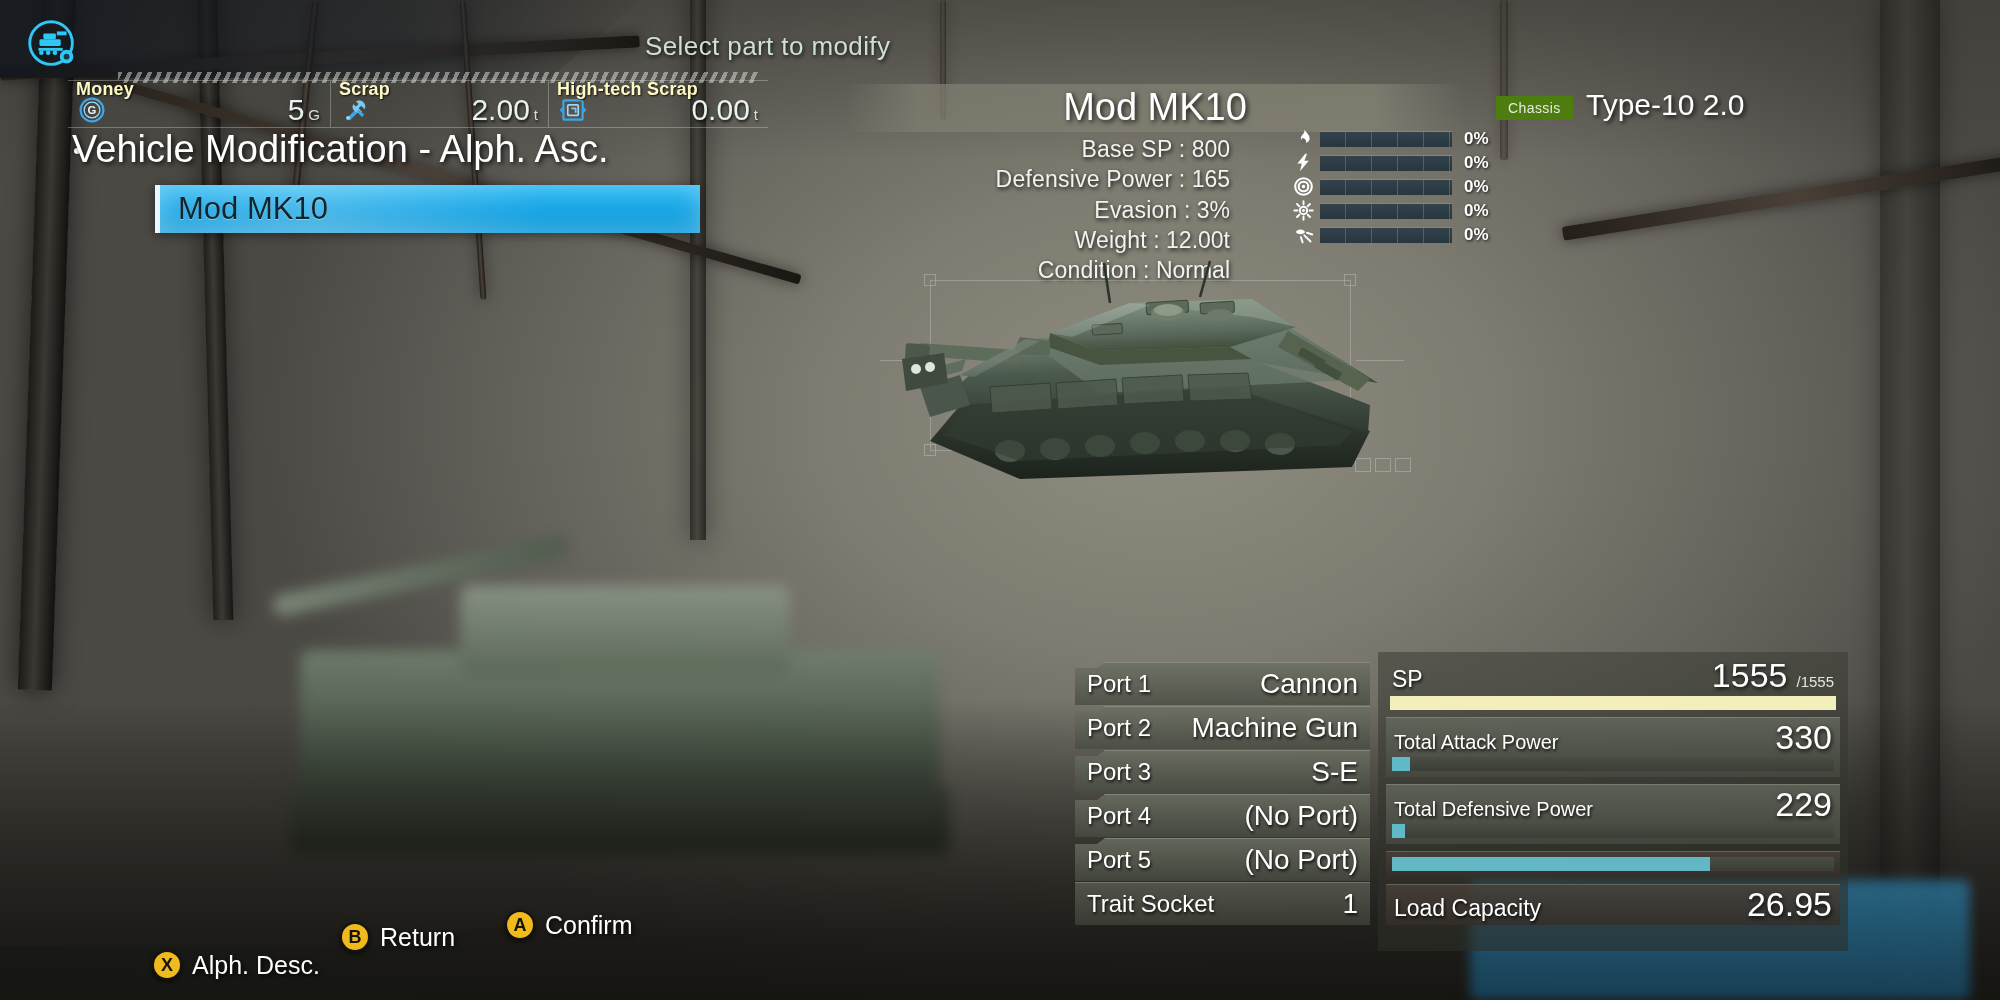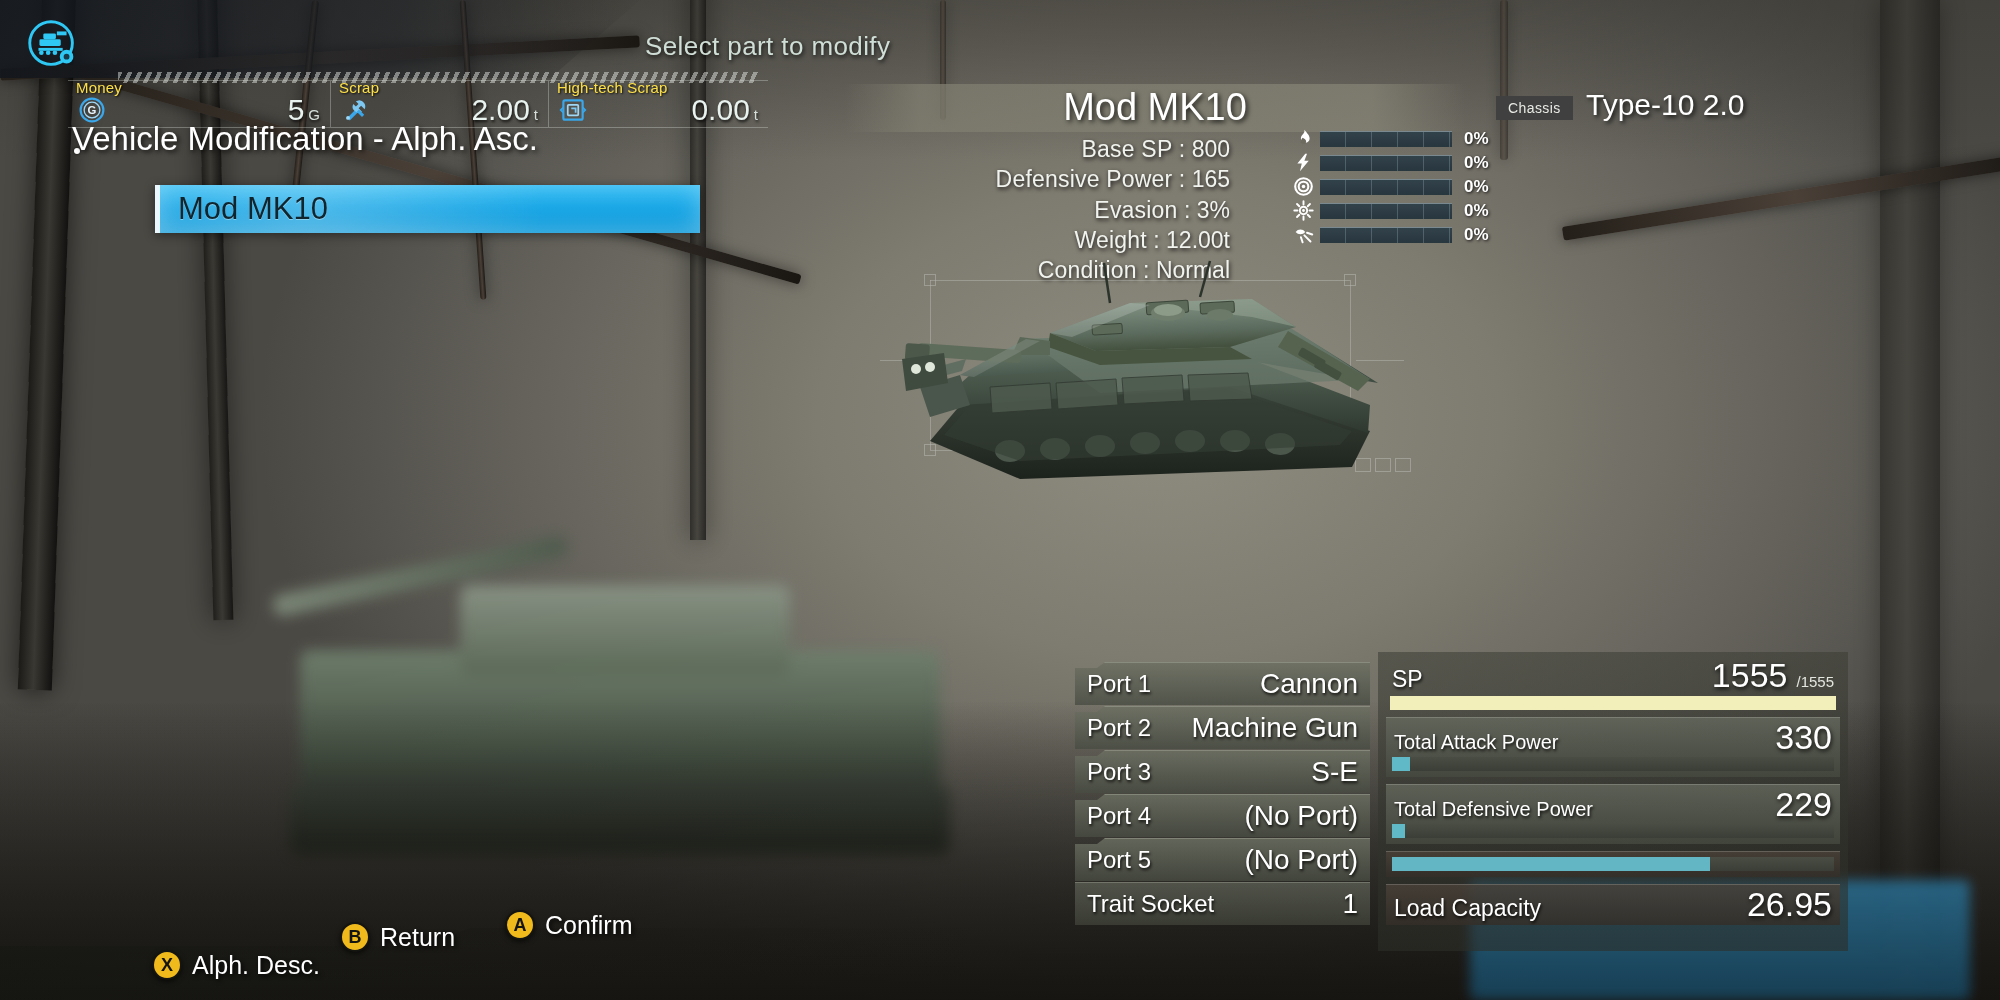--- a/index.html
+++ b/index.html
@@ -85,40 +85,41 @@
     border-top:1px solid rgba(215,220,215,.35);
     border-bottom:1px solid rgba(215,220,215,.35);
   }
   .res {
     position:relative; display:flex; align-items:center; height:100%;
     padding:0 4px;
   }
   .res + .res { border-left:1px solid rgba(215,220,215,.35); }
   .res-label {
     position:absolute; left:8px; top:-2px;
-    font-size:15px; color:#fde047; letter-spacing:.2px;
+    font-size:18px; color:#fef9c3; letter-spacing:.2px;
     text-shadow:1px 1px 2px rgba(0,0,0,.85);
     white-space:nowrap;
+    font-weight:bold;
   }
   .res-icon { width:28px; height:28px; margin-left:6px; margin-top:12px; flex:none; }
   .res-val {
     margin-left:auto; margin-top:12px; margin-right:6px;
     font-size:30px; color:#e8f2ee; font-weight:500;
     text-shadow:1px 2px 3px rgba(0,0,0,.8);
     display:flex; align-items:baseline; gap:4px;
   }
   .res-unit { font-size:15px; color:#d6e0db; }
   #res-money { width:262px; }
   #res-scrap { width:218px; }
   #res-hts   { width:220px; }
 
   
   .cat-title {
-    position:absolute; left:72px; top:120px;
-    font-size:33px; color:#fff; font-weight:500;
+    position:absolute; left:72px; top:128px;
+    font-size:38px; color:#fff; font-weight:500;
     text-shadow:2px 2px 5px rgba(0,0,0,.85);
     white-space:nowrap;
   }
   .cat-bullet {
     position:absolute; left:74px; top:148px; width:6px; height:6px;
     background:#fff; border-radius:50%;
     box-shadow:0 0 3px rgba(0,0,0,.8);
   }
   #mod-list { position:absolute; left:155px; top:185px; width:545px; }
   .mod-row {
@@ -143,21 +144,21 @@
     position:absolute; left:845px; top:84px; width:620px; height:48px;
     background:linear-gradient(90deg, rgba(122,120,106,.0) 0%, rgba(128,126,112,.75) 12%, rgba(132,130,116,.78) 85%, rgba(120,118,104,0) 100%);
   }
   .part-name {
     position:absolute; left:845px; top:86px; width:620px;
     text-align:center; font-size:38px; color:#fff; font-weight:500;
     text-shadow:2px 2px 5px rgba(0,0,0,.8);
   }
   .chassis-badge {
     position:absolute; left:1496px; top:96px;
-    background:#404040; color:#e8eae4; font-size:14px;
+    background:#4d7c0f; color:#e8eae4; font-size:14px;
     padding:4px 12px; letter-spacing:.4px;
   }
   .chassis-val {
     position:absolute; left:1586px; top:88px;
     font-size:30px; color:#fff; font-weight:500;
     text-shadow:2px 2px 4px rgba(0,0,0,.8);
     white-space:nowrap;
   }
 
   

